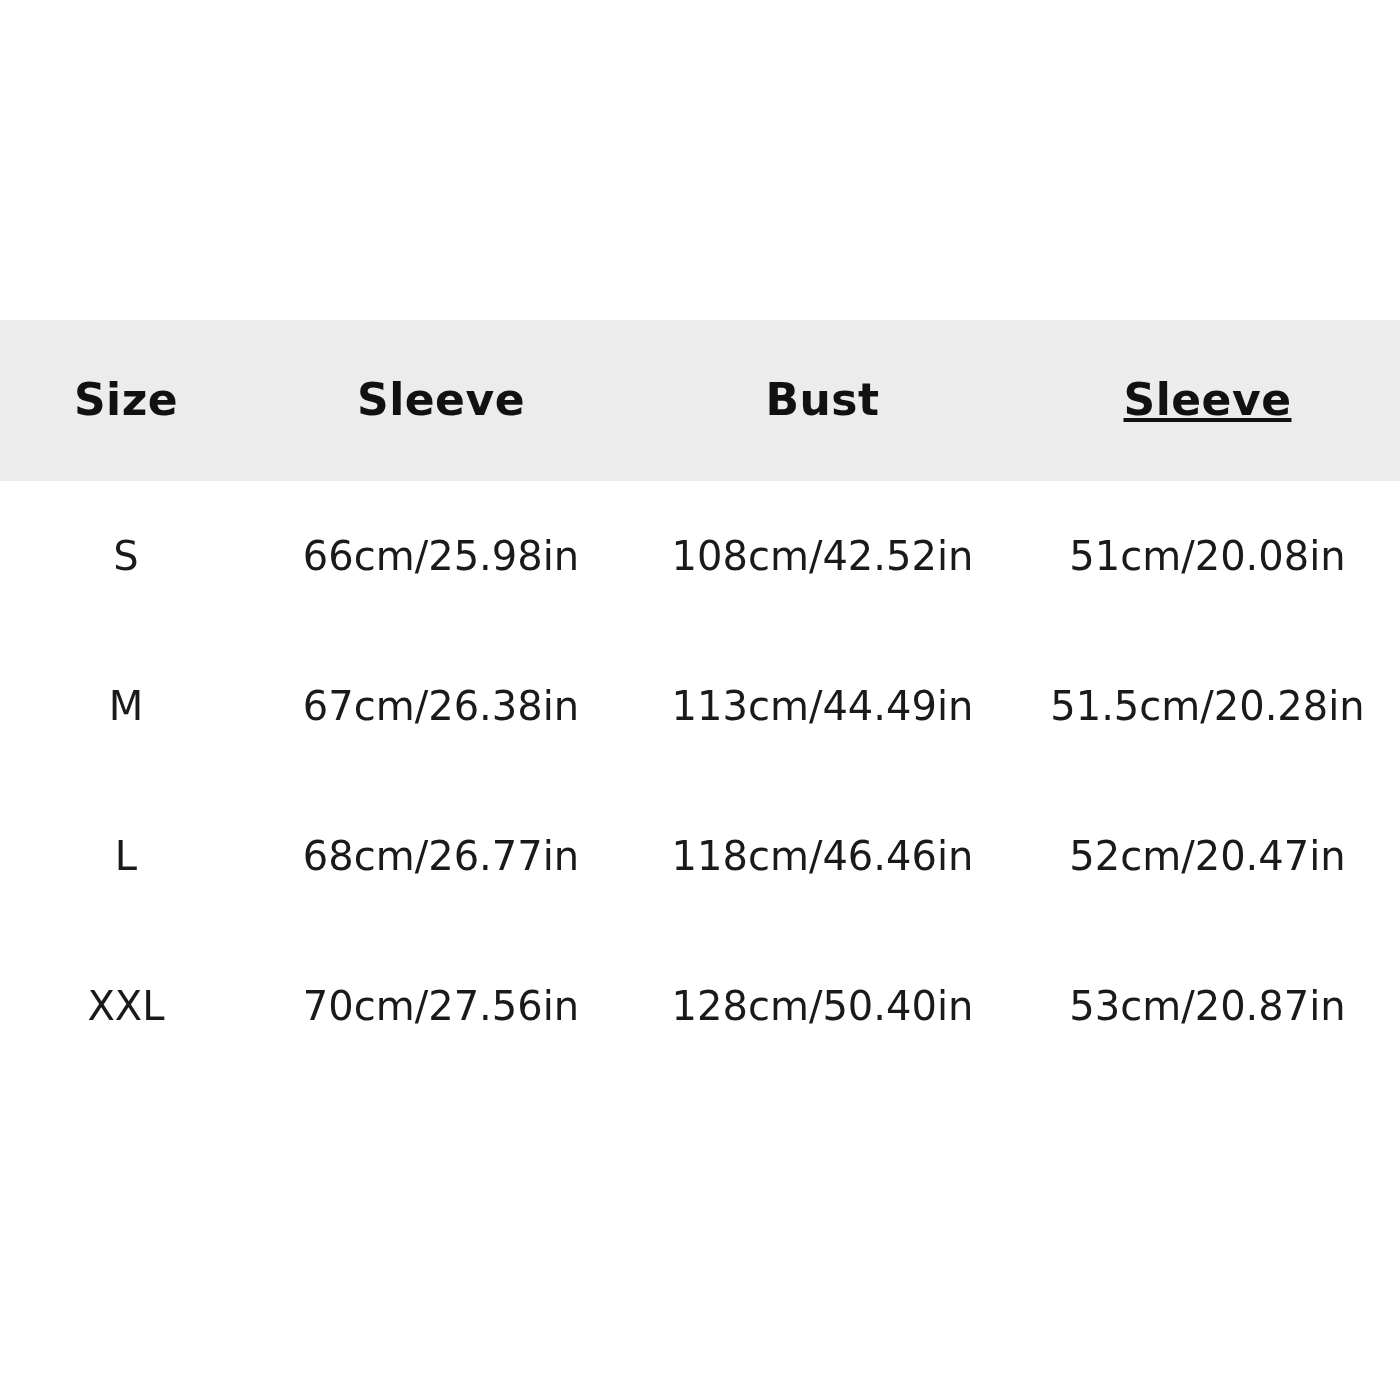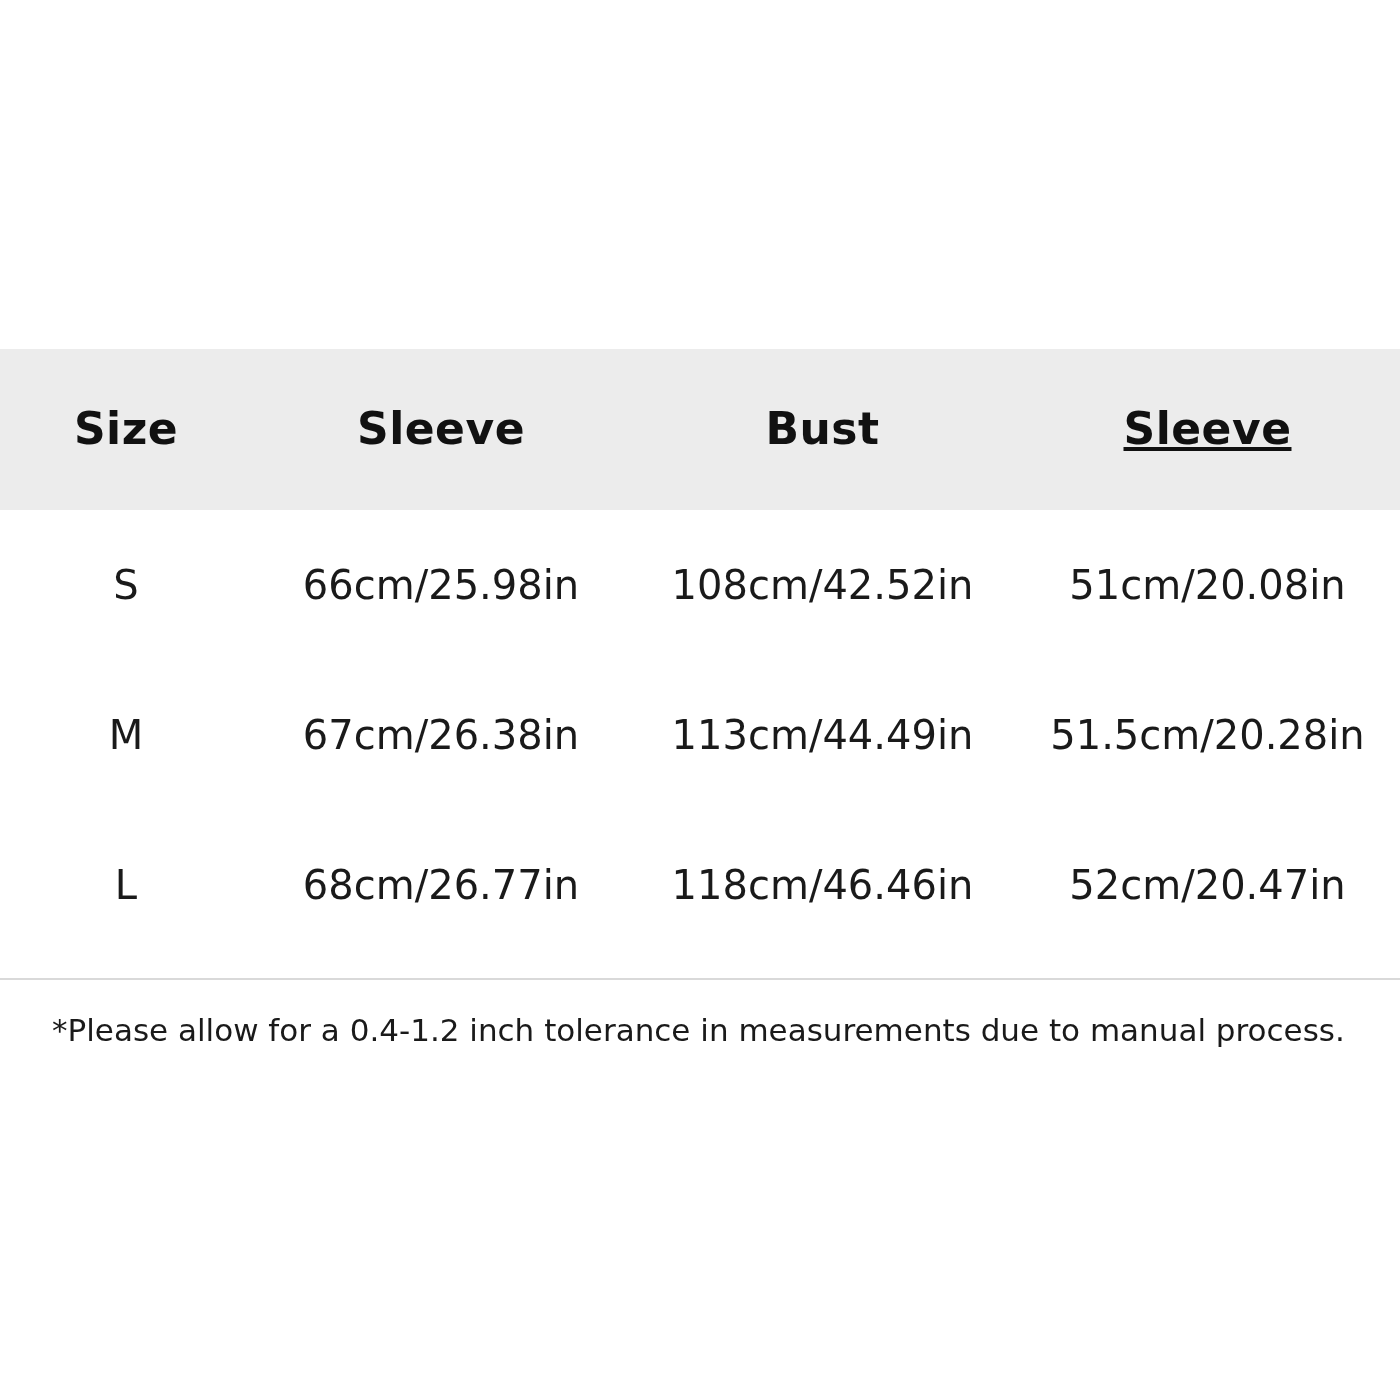--- a/index.html
+++ b/index.html
@@ -99,20 +99,23 @@
         <td>67cm/26.38in</td>
         <td>113cm/44.49in</td>
         <td>51.5cm/20.28in</td>
       </tr>
       <tr>
         <td>L</td>
         <td>68cm/26.77in</td>
         <td>118cm/46.46in</td>
         <td>52cm/20.47in</td>
       </tr>
+      <tr>
+        <td>XXL</td>
+        <td>70cm/27.56in</td>
+        <td>128cm/50.40in</td>
+        <td>53cm/20.87in</td>
+      </tr>
     </tbody>
   </table>
 
-  <div class="note-wrap">
-    <div class="note">*Please allow for a 0.4-1.2 inch tolerance in measurements due to manual process.</div>
-  </div>
 
 </div>
 
 </body></html>

